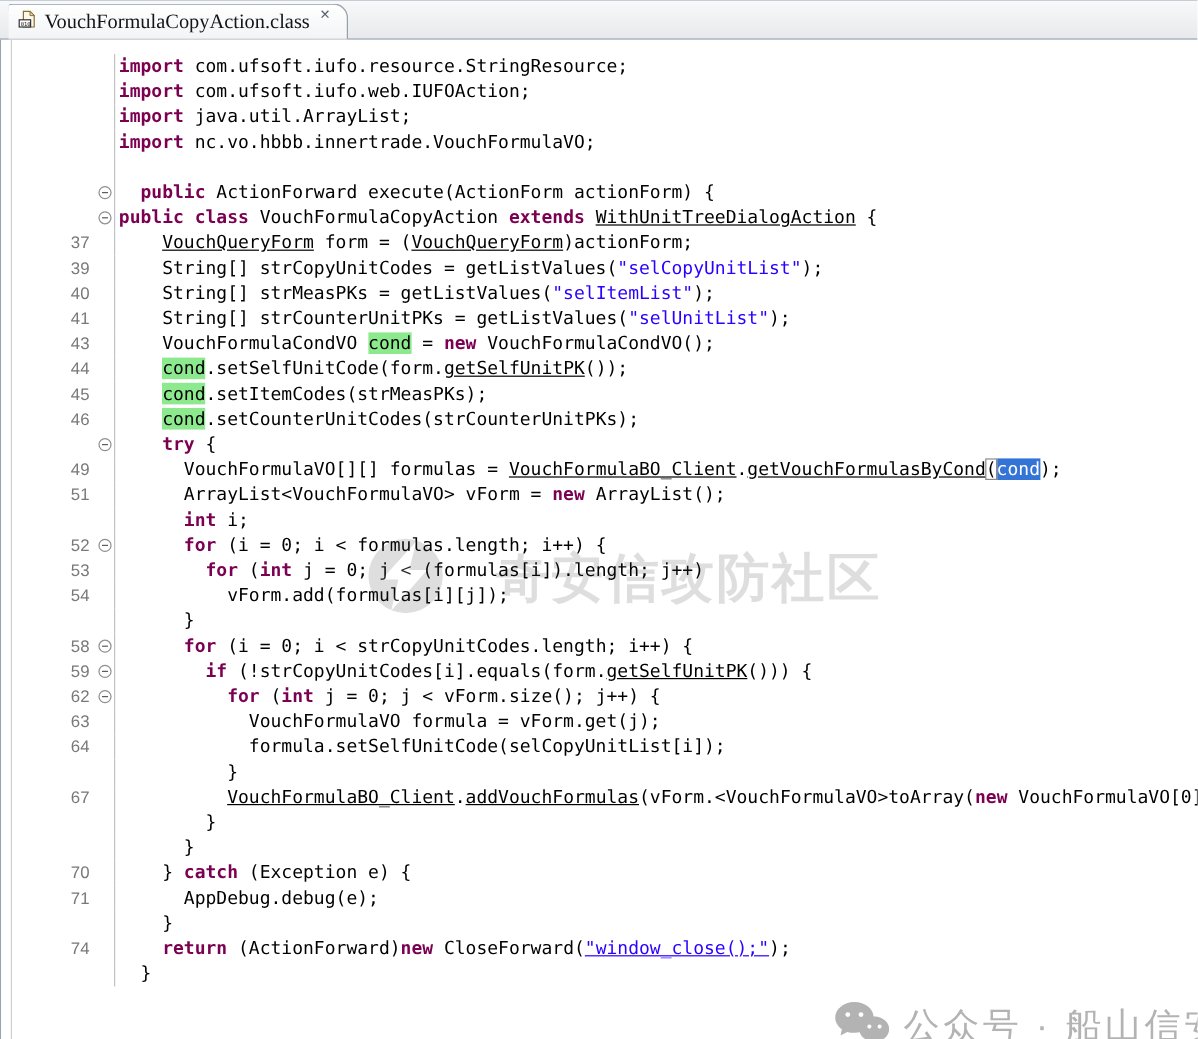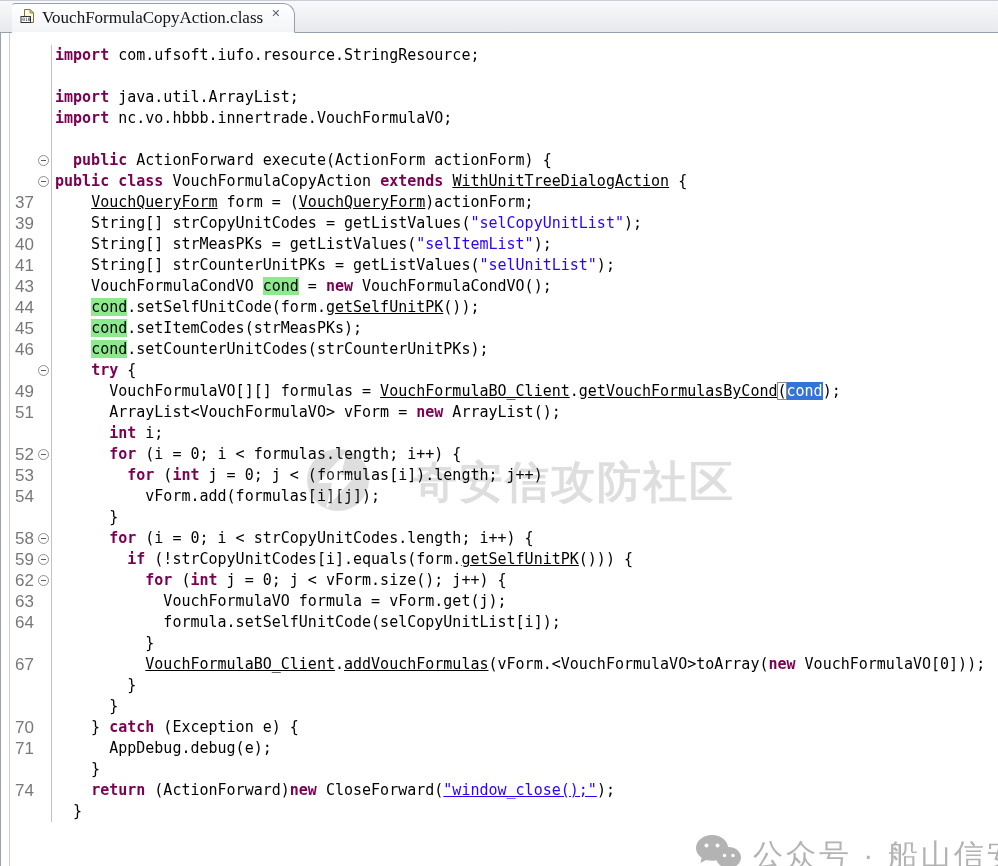--- a/index.html
+++ b/index.html
@@ -3,37 +3,37 @@
 <meta charset="utf-8">
 <style>
   html,body{margin:0;padding:0;width:998px;height:866px;background:#fff;overflow:hidden;
     font-family:"Liberation Sans",sans-serif;}
   .window{position:relative;width:998px;height:866px;border-top:1px solid #c9ced6;box-sizing:border-box;}
 
   
   .tabbar{height:31px;background:linear-gradient(#f8f9fa,#e7e9ec);border-bottom:1px solid #96a0ac;
     display:flex;align-items:flex-end;position:relative;z-index:3;}
   .tab{display:flex;align-items:center;gap:6px;height:30px;box-sizing:border-box;
-    padding:0 14px 0 8px;margin-left:12px;background:linear-gradient(#ffffff,#f2f4f6);
+    padding:0 14px 0 8px;margin-left:7px;background:linear-gradient(#ffffff,#f2f4f6);
     border:1px solid #96a0ac;border-bottom:1px solid #fff;border-left:none;
     border-radius:3px 12px 0 0;margin-bottom:-1px;cursor:pointer;}
   .tab-label{font-family:"Liberation Serif","DejaVu Serif",serif;font-size:17px;color:#141414;
     white-space:nowrap;}
   .tab-close{font-size:11px;color:#5a6370;align-self:flex-start;margin-top:4px;margin-left:2px;
     cursor:pointer;line-height:1;}
 
   
   .editor{position:absolute;top:32px;left:0;right:0;bottom:0;background:#fff;display:flex;
     border-left:1px solid #9aa4b0;box-sizing:border-box;}
   .ruler{width:8px;background:#fff;border-right:1px solid #cfcfcf;flex:none;}
   .lines{flex:1;padding-top:12px;font-family:"DejaVu Sans Mono","Liberation Mono",monospace;
     font-size:15px;line-height:21px;position:relative;z-index:1;}
   .row{display:flex;height:21px;white-space:nowrap;}
   .ln{width:22px;flex:none;padding-left:5px;font-family:"Liberation Sans",sans-serif;
-    font-size:17px;color:var(--line_num);line-height:21px;}
+    font-size:14px;color:var(--line_num);line-height:21px;margin-left:44px;}
   .fold{width:14px;flex:none;border-right:1px solid #c2c2c2;position:relative;}
   .fold-circle{position:absolute;left:1px;top:5px;width:9px;height:9px;border:1px solid #8f8f8f;
     border-radius:50%;background:#fff;}
   .fold-circle::after{content:"";position:absolute;left:2px;right:2px;top:4px;height:1px;background:#5c5c5c;}
   .code{white-space:pre;padding-left:3px;color:#000;}
   .tk-k{color:var(--kw);font-weight:bold;}
   .tk-s{color:var(--str);}
   .tk-sl{color:var(--str);text-decoration:underline;}
   .tk-l{color:#000;text-decoration:underline;}
   .tk-o{background:var(--occ_bg);}
@@ -74,20 +74,21 @@
     <div class="ruler"></div>
     <div class="lines" id="code-lines">
         <div class="row">
           <span class="ln"></span>
           <span class="fold"></span>
           <span class="code"><span class="tk-k">import </span><span class="tk-p">com.ufsoft.iufo.resource.StringResource;</span></span>
         </div>
         <div class="row">
           <span class="ln"></span>
           <span class="fold"></span>
+          <span class="code"><span class="tk-k">import </span><span class="tk-p">com.ufsoft.iufo.web.IUFOAction;</span></span>
         </div>
         <div class="row">
           <span class="ln"></span>
           <span class="fold"></span>
           <span class="code"><span class="tk-k">import </span><span class="tk-p">java.util.ArrayList;</span></span>
         </div>
         <div class="row">
           <span class="ln"></span>
           <span class="fold"></span>
           <span class="code"><span class="tk-k">import </span><span class="tk-p">nc.vo.hbbb.innertrade.VouchFormulaVO;</span></span>

